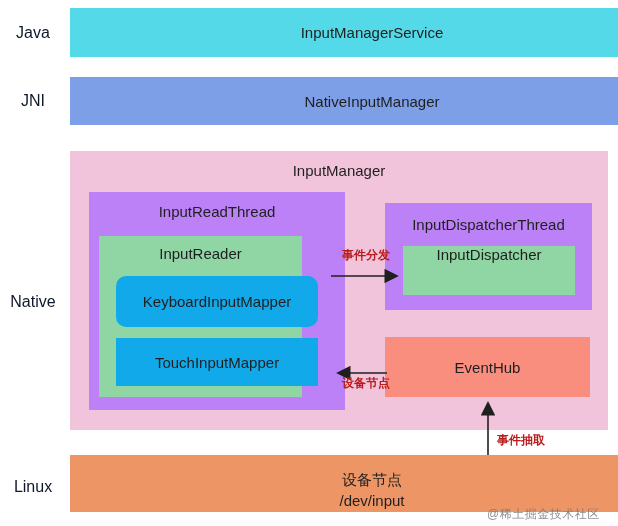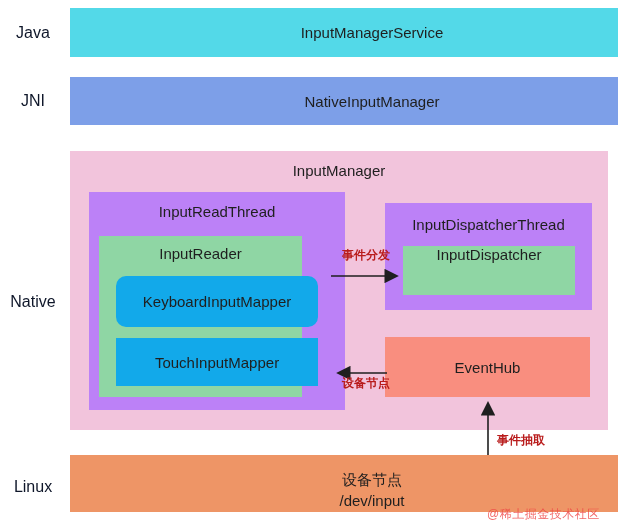--- a/index.html
+++ b/index.html
@@ -92,21 +92,21 @@
   .arrow-label {
     position:absolute; font-size:12px; font-weight:600; color:#b91c1c;
     white-space:nowrap;
   }
   .label-dispatch { left:329px; top:247px; width:74px; text-align:center; }
   .label-process  { left:329px; top:375px; width:74px; text-align:center; }
   .label-extract  { left:497px; top:432px; }
 
   .watermark {
     position:absolute; left:487px; top:506px;
-    font-size:12px; color:#ef4444; opacity:0.8;
+    font-size:12px; color:#737373; opacity:0.8;
     letter-spacing:0.5px; white-space:nowrap;
   }
 </style>
 </head>
 <body>
 
 <div class="canvas">
 
   <div class="layer-label" style="top:24px">Java</div>
   <div class="layer-label" style="top:92px">JNI</div>

